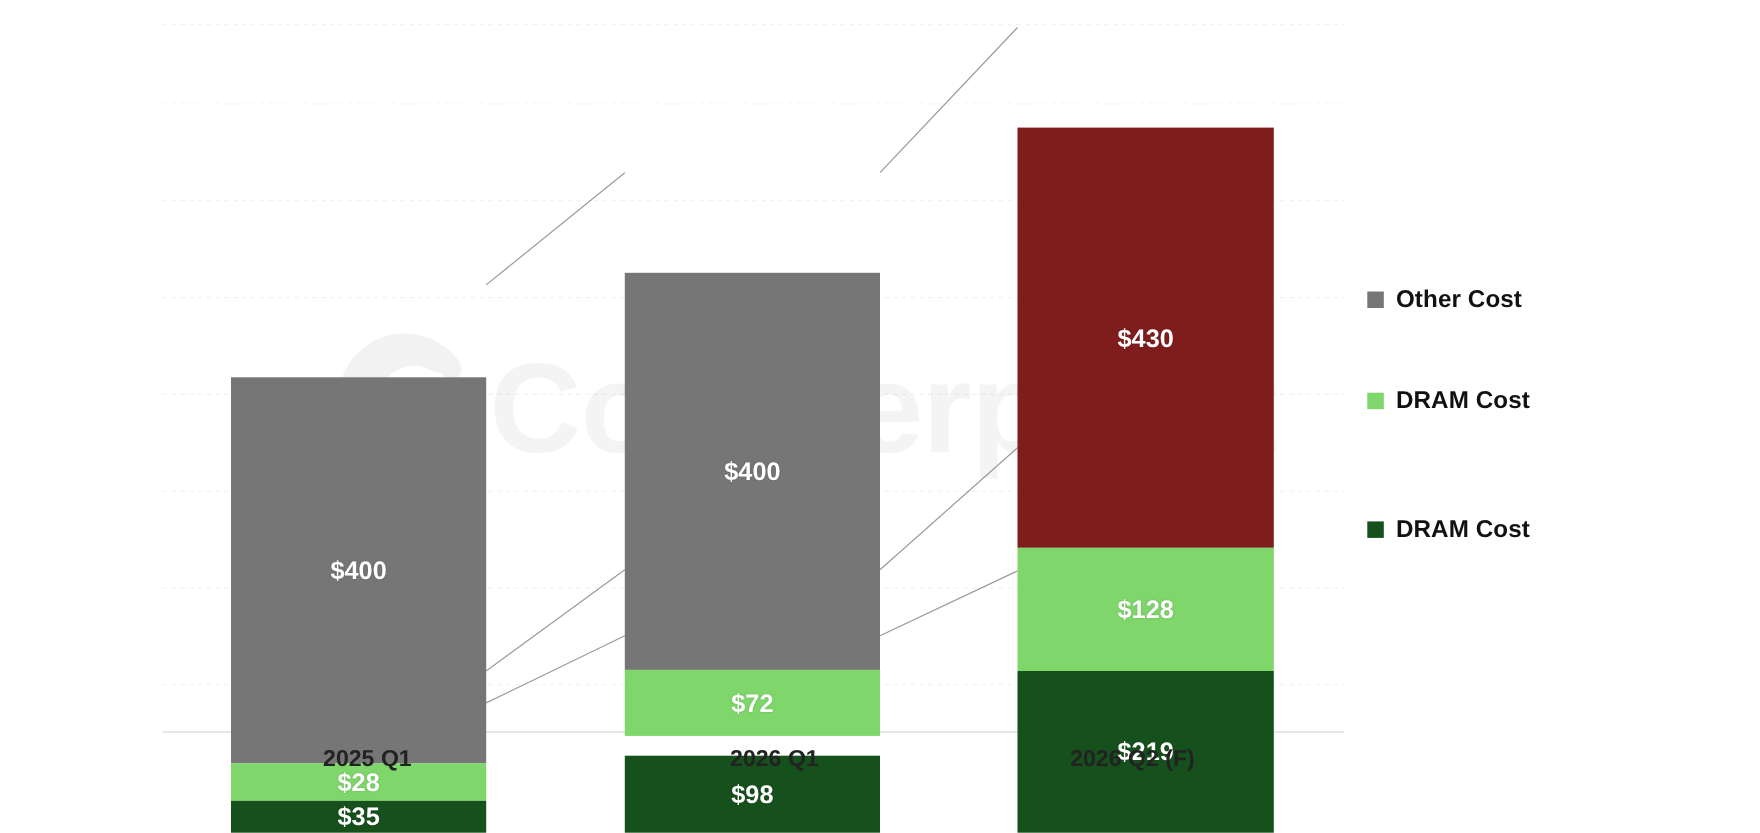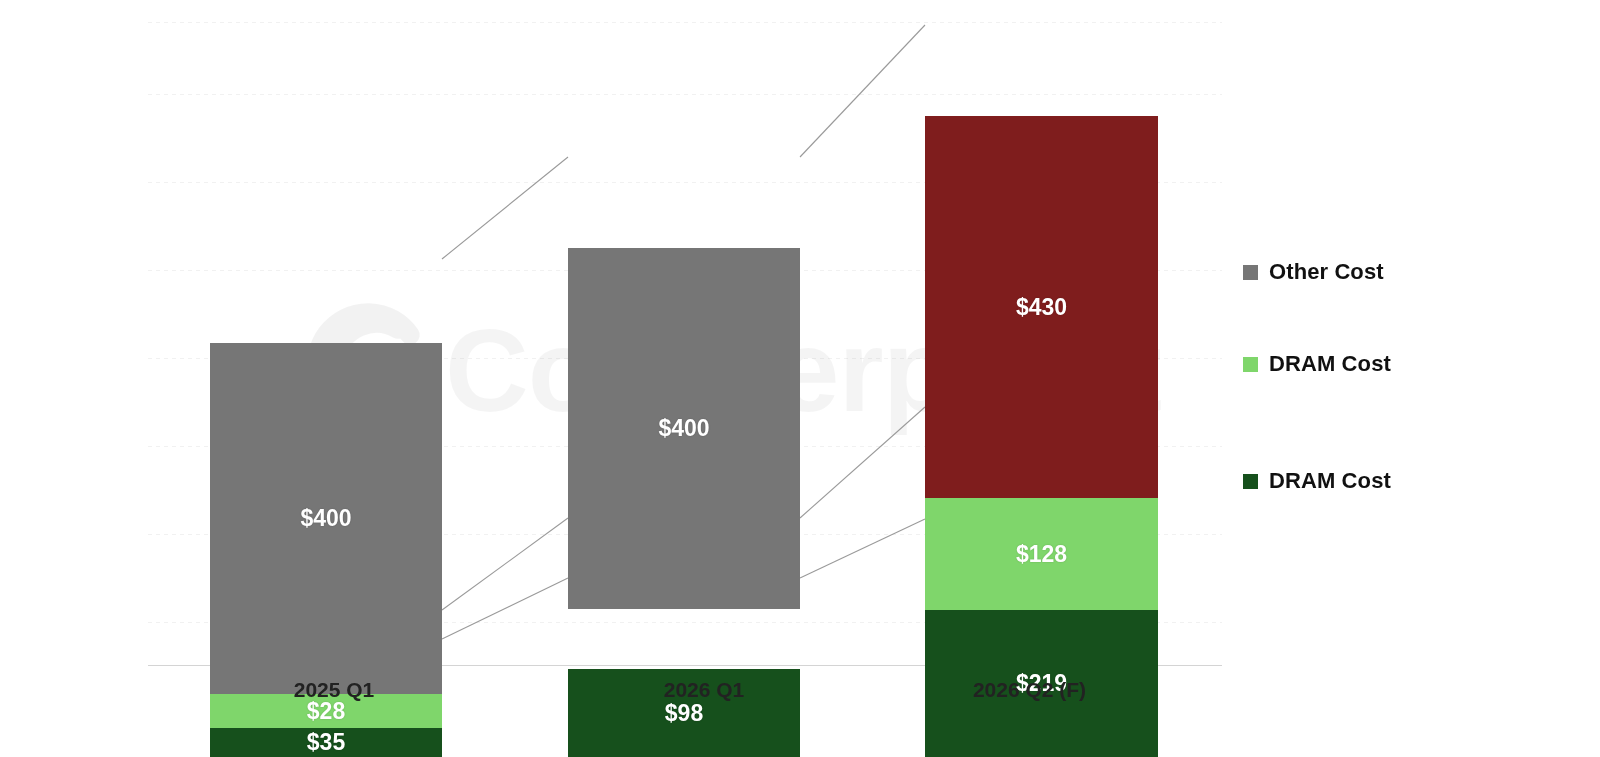--- a/index.html
+++ b/index.html
@@ -208,21 +208,24 @@
     </div>
     <div class="seg" style="bottom:0px; height:29px; background:#16501C;">
       <span class="seg-label">$35</span>
     </div>
   </div>
 
   <div class="bar" style="left:568px; width:232px; height:509px;">
     <div class="seg" style="bottom:148px; height:361px; background:#767676;">
       <span class="seg-label">$400</span>
     </div>
-    <div class="seg" style="bottom:0px; height:88px; background:#16501C;">
+    <div class="seg" style="bottom:88px; height:60px; background:#7FD66B;">
+      <span class="seg-label">$72</span>
+    </div>
+    <div class="seg" style="bottom:0px; height:70px; background:#16501C;">
       <span class="seg-label">$98</span>
     </div>
   </div>
 
   <div class="bar" style="left:925px; width:233px; height:641px;">
     <div class="seg" style="bottom:259px; height:382px; background:#7f1d1d;">
       <span class="seg-label">$430</span>
     </div>
     <div class="seg" style="bottom:147px; height:112px; background:#7FD66B;">
       <span class="seg-label">$128</span>

